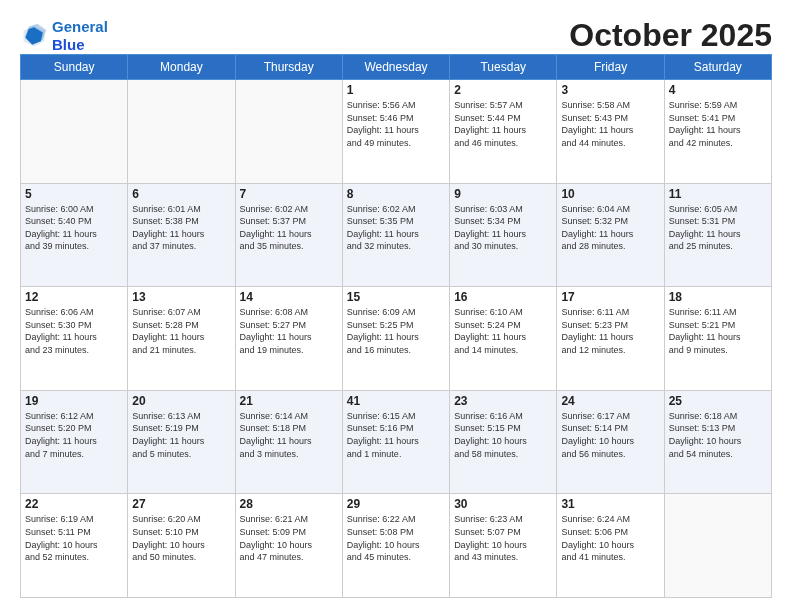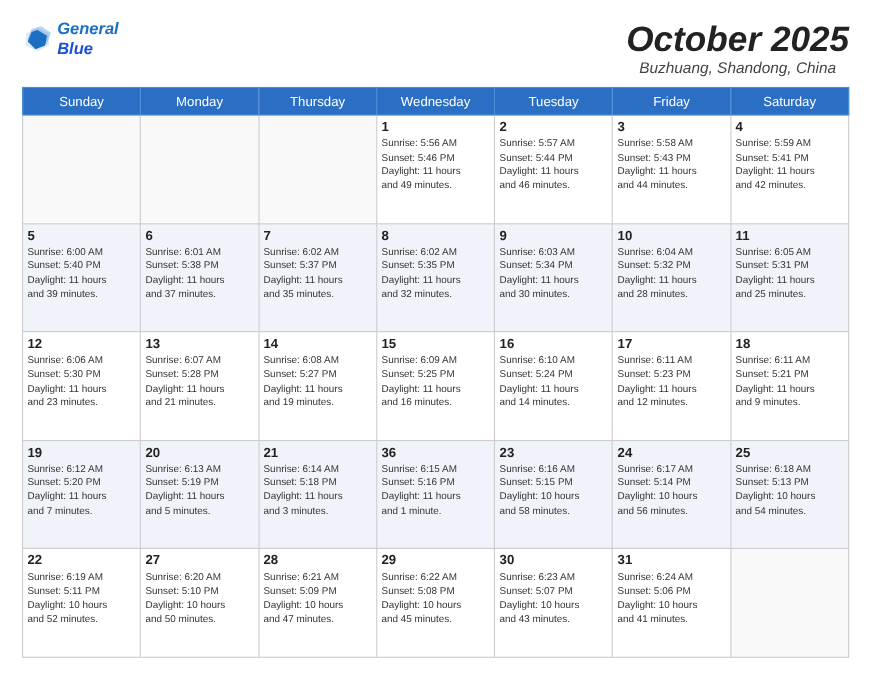--- a/index.html
+++ b/index.html
@@ -14,43 +14,42 @@
       width: 792px;
       height: 612px;
       padding: 18px 20px 14px 20px;
       display: flex;
       flex-direction: column;
     }
     .header {
       display: flex;
       align-items: flex-start;
       justify-content: space-between;
-      margin-bottom: 10px;
-      font-style: italic;
+      margin-bottom: 0;
     }
     .logo {
       display: flex;
       align-items: center;
       gap: 4px;
     }
     .logo-text {
       font-size: 15px;
       font-weight: bold;
       color: #333;
       line-height: 1.2;
     }
     .logo-text span {
       color: #1a6fc4;
     }
     .logo-icon {
       width: 28px;
       height: 28px;
     }
     .title-block {
-      text-align: center;
+      text-align: left;
     }
     .month-title {
       font-size: 32px;
       font-weight: bold;
       color: #222;
       line-height: 1.1;
     }
     .subtitle {
       font-size: 14px;
       color: #444;
@@ -110,21 +109,20 @@
         <polygon points="20,2 30,9 26,20 14,24 6,16 10,5" fill="#1a6fc4" opacity="0.3"></polygon>
         <polygon points="16,6 26,12 24,22 14,26 6,18 10,8" fill="#1a6fc4"></polygon>
       </svg>
       <div class="logo-text">
         <div><span>General</span></div>
         <div><span style="color:#1d4ed8;">Blue</span></div>
       </div>
     </div>
     <div class="title-block">
       <div class="month-title">October 2025</div>
-      <div class="subtitle">Buzhuang, Shandong, China</div>
     </div>
   </div>
 
   <table class="calendar">
     <thead>
       <tr>
         <th>Sunday</th>
         <th>Monday</th>
         <th>Thursday</th>
         <th>Wednesday</th>
@@ -222,21 +220,21 @@
           </td>
           <td>
             <span class="day-number">20</span>
             <div class="day-info">Sunrise: 6:13 AM<br>Sunset: 5:19 PM<br>Daylight: 11 hours<br>and 5 minutes.</div>
           </td>
           <td>
             <span class="day-number">21</span>
             <div class="day-info">Sunrise: 6:14 AM<br>Sunset: 5:18 PM<br>Daylight: 11 hours<br>and 3 minutes.</div>
           </td>
           <td>
-            <span class="day-number">36</span>
+            <span class="day-number">41</span>
             <div class="day-info">Sunrise: 6:15 AM<br>Sunset: 5:16 PM<br>Daylight: 11 hours<br>and 1 minute.</div>
           </td>
           <td>
             <span class="day-number">23</span>
             <div class="day-info">Sunrise: 6:16 AM<br>Sunset: 5:15 PM<br>Daylight: 10 hours<br>and 58 minutes.</div>
           </td>
           <td>
             <span class="day-number">24</span>
             <div class="day-info">Sunrise: 6:17 AM<br>Sunset: 5:14 PM<br>Daylight: 10 hours<br>and 56 minutes.</div>
           </td>

